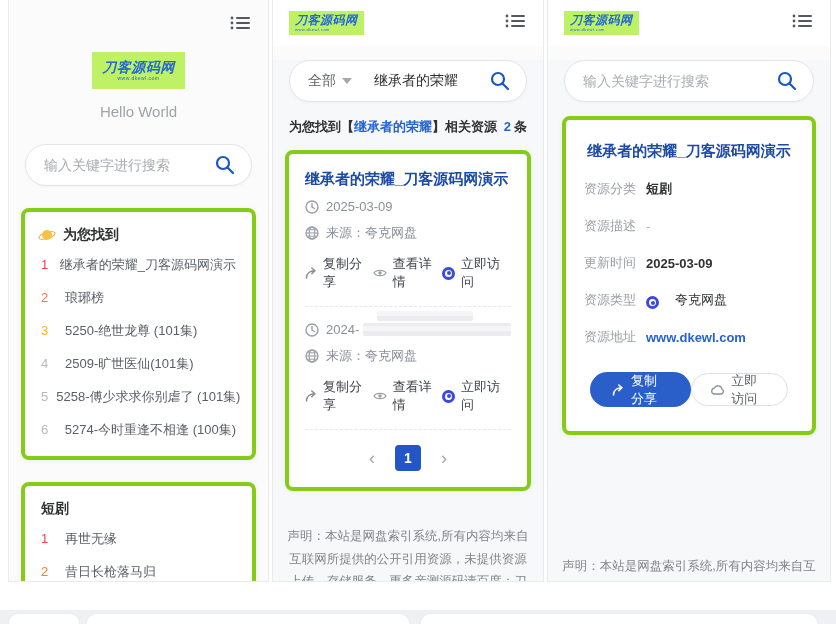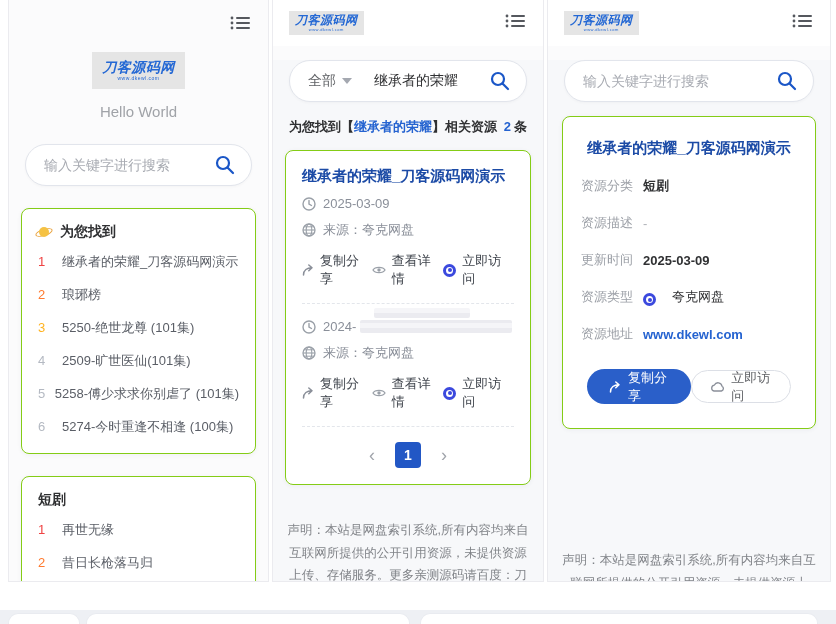--- a/index.html
+++ b/index.html
@@ -13,21 +13,21 @@
            overflow:hidden; }
   .panel-home   { left:8px;  width:261px; }
   .panel-search { left:272px; width:272px; }
   .panel-detail { left:547px; width:284px; }
 
   .topbar { height:46px; background:#fff; display:flex; align-items:center;
             justify-content:space-between; padding:0 16px 0 16px; }
   .panel-body { background:#f7f8fa; height:536px; }
 
   
-  .logo { display:inline-block; background:#e5e5e5; text-align:center; padding:3px 6px; line-height:1; }
+  .logo { display:inline-block; background:#bef264; padding:3px 6px; line-height:1; }
   .logo .logo-main { color:#2468d4; font-weight:bold; font-size:12px; letter-spacing:0.5px;
                      font-style:italic; }
   .logo .logo-sub  { color:#2468d4; font-size:4px; margin-top:2px; letter-spacing:0.5px; }
   .logo.big { padding:8px 10px; }
   .logo.big .logo-main { font-size:14px; }
   .logo.big .logo-sub  { font-size:5px; }
 
   
   .menu-icon { width:22px; height:18px; display:inline-block; cursor:pointer; }
 
@@ -43,21 +43,21 @@
             white-space:nowrap; cursor:pointer; }
   .caret { width:0; height:0; border-left:5px solid transparent; border-right:5px solid transparent;
            border-top:6px solid #a4a8b0; margin-left:6px; display:inline-block; }
 
   
   .home-hamburger { position:absolute; top:14px; right:16px; }
   .home-logo-wrap { text-align:center; margin-top:52px; }
   .hello { text-align:center; color:#a0a3a8; font-size:15px; margin-top:14px; }
   .home-search { margin:24px 16px 0 16px; }
 
-  .card { background:#fff; border:1px solid #84cc16; border-radius:8px;
+  .card { background:#fff; border:4px solid #84cc16; border-radius:8px;
           box-shadow:0 1px 5px rgba(30,40,80,.05); }
   .rank-card { margin:22px 12px 0 12px; padding:14px 16px 10px 16px; }
   .rank-card-header { display:flex; align-items:center; font-size:14px; font-weight:bold;
                       color:#303133; margin-bottom:4px; }
   .planet { position:relative; width:12px; height:12px; margin-right:10px; }
   .planet .ball { position:absolute; left:1px; top:1px; width:10px; height:10px; border-radius:50%;
                   background:#f5c244; }
   .planet .ring { position:absolute; left:-3px; top:3px; width:18px; height:7px;
                   border:1.5px solid #e8a23d; border-radius:50%; transform:rotate(-18deg); }
   .rank-row { display:flex; align-items:center; height:33px; font-size:13px; color:#5a5e66;

